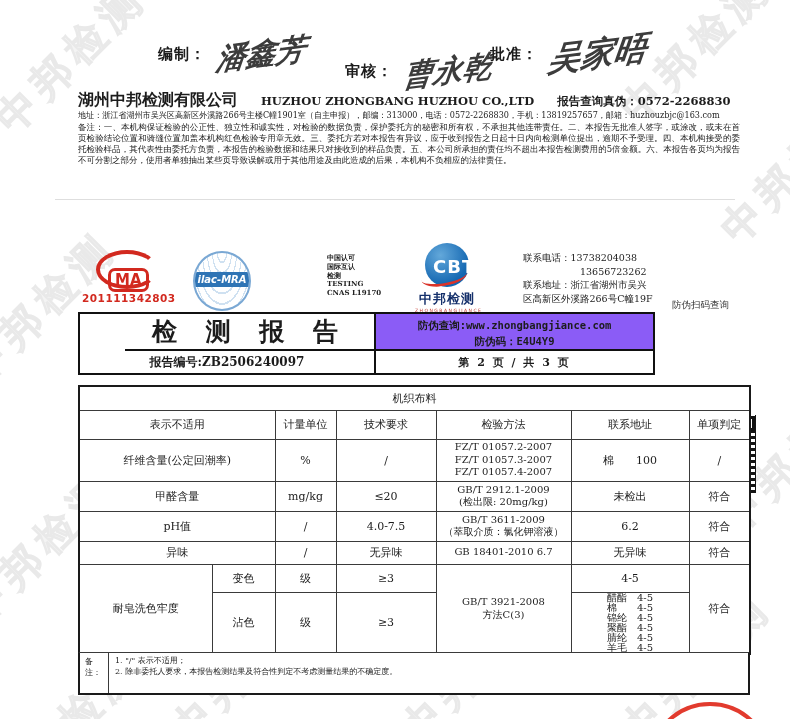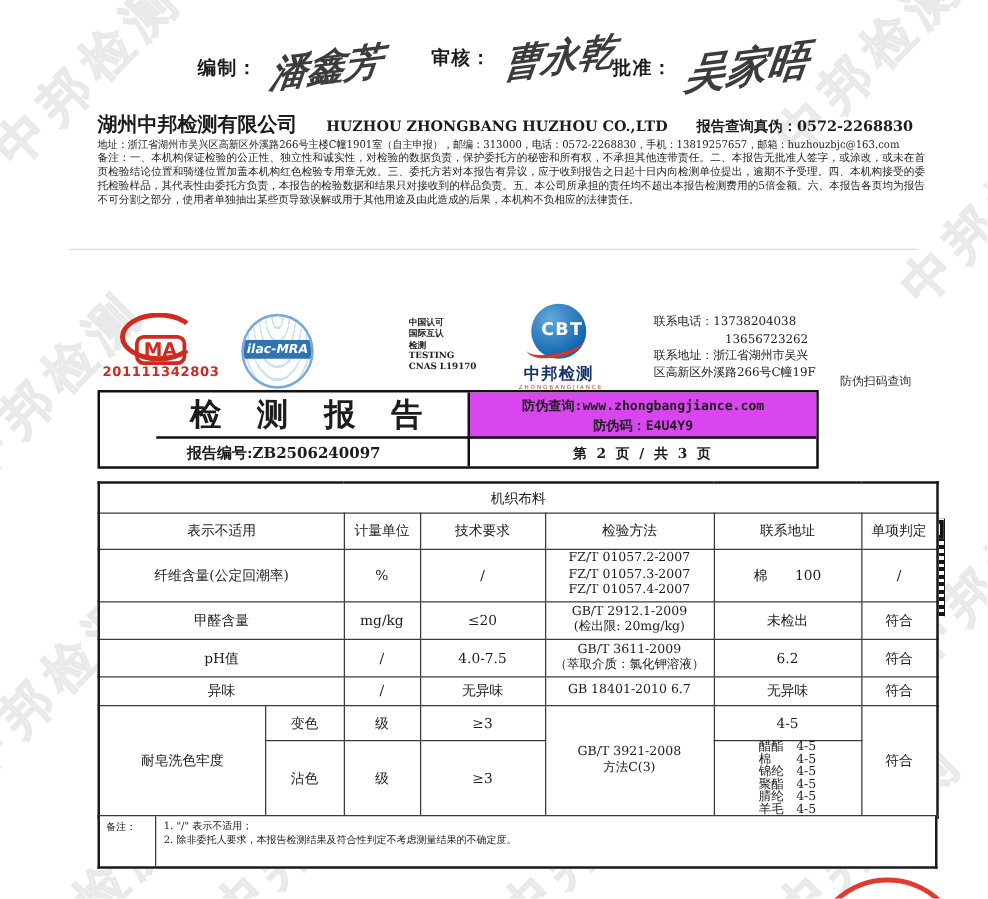--- a/index.html
+++ b/index.html
@@ -48,21 +48,21 @@
               border-left-color:transparent; border-right-color:transparent; border-radius:50%; }
   .cnas-word { position:absolute; left:3px; top:9px; width:64px; text-align:center;
                font-family:"DejaVu Sans",sans-serif; font-size:17px; font-weight:bold; font-style:italic; color:#16367d; letter-spacing:0.5px;}
   .cnas-lines { font-size:7px; line-height:8.8px; font-weight:bold; color:#222; white-space:pre-line; z-index:2;}
 
   
   .cbt { width:64px; text-align:center; z-index:2;}
   .cbt-globe { position:relative; width:44px; height:44px; margin:0 auto; border-radius:50%;
                background:radial-gradient(circle at 35% 28%, #63a8da 0%, #1266b1 70%); }
   .cbt-globe span { position:absolute; left:8px; top:13px; color:#fff; font-family:"DejaVu Sans",sans-serif;
-                    font-size:14px; font-weight:bold; letter-spacing:1px;}
+                    font-size:18px; font-weight:bold; letter-spacing:1px;}
   .cbt-swoosh { position:absolute; left:-4px; bottom:1px; width:46px; height:16px;
                 border-bottom:3px solid #d9332a; border-radius:50%; transform:rotate(-10deg); }
   .cbt-cn { margin-top:3px; font-size:13px; font-weight:bold; color:#15306b; letter-spacing:1px;}
   .cbt-en { font-size:4.5px; color:#c43a2e; letter-spacing:1.5px; font-family:"DejaVu Sans",sans-serif;}
 
   
   .contact { font-size:9.5px; line-height:13.5px; color:#222; white-space:nowrap; z-index:2;}
   .contact .l2 { padding-left:57px; }
 
   
@@ -72,38 +72,38 @@
                          repeating-linear-gradient(0deg,#151515 0 3px,transparent 3px 6px); }
   .finder { position:absolute; width:15px; height:15px; background:#fff; border:3px solid #111; box-sizing:border-box;}
   .finder::after { content:""; position:absolute; left:2px; top:2px; width:5px; height:5px; background:#111; }
   .f-tl { left:1px; top:1px; } .f-tr { right:1px; top:1px; } .f-bl { left:1px; bottom:1px; }
 
   
   .title-table { left:78px; top:312px; width:577px; height:63px; box-sizing:border-box;
                  border:2px solid #111; display:grid; grid-template-columns:296px 1fr; grid-template-rows:37px 1fr; z-index:2; background:#fff;}
   .tt-title { border-right:2px solid #111; border-bottom:2px solid #111; display:flex; align-items:center; justify-content:center;
               font-size:25px; font-weight:bold; letter-spacing:10px; padding-left:1px; box-sizing:border-box;margin-left:45px;}
-  .tt-anti { border-bottom:2px solid #111; background:#d946ef; text-align:center; font-size:10.5px; font-weight:bold;
+  .tt-anti { border-bottom:2px solid #111; background:#8b5cf6; text-align:center; font-size:10.5px; font-weight:bold;
              line-height:16px; padding-top:3px; box-sizing:border-box; font-family:"DejaVu Sans Mono","Liberation Mono",monospace;}
   .tt-repno { border-right:2px solid #111; display:flex; align-items:center; justify-content:center; font-size:12px; font-weight:bold;}
   .tt-page { display:flex; align-items:center; justify-content:center; font-size:11px; font-weight:bold; letter-spacing:2px;}
 
   
   .main-table { left:78px; top:385px; z-index:2;}
   table.rpt { border-collapse:collapse; table-layout:fixed; width:672px; background:#fff; }
   table.rpt td { border:1px solid #3a3a3a; font-size:11px; text-align:center; padding:0 2px; color:#1c1c1c; }
   table.rpt { border:2px solid #1a1a1a; }
   td.sec { text-align:left; padding-left:6px; font-size:11.5px; }
   .small { font-size:10px !important; line-height:12.5px; }
   .tiny-lines { font-size:10px !important; line-height:10px; }
   .preline { white-space:pre-line; }
 
   .note-row { left:78px; top:652px; width:672px; height:43px; box-sizing:border-box; background:#fff;
               border:2px solid #1a1a1a; border-top:1px solid #3a3a3a; display:flex; z-index:2;}
-  .note-label { width:45px; border-right:1px solid #3a3a3a; font-size:8px; padding:3px 0 0 5px; box-sizing:border-box;}
+  .note-label { width:29px; border-right:1px solid #3a3a3a; font-size:8px; padding:3px 0 0 5px; box-sizing:border-box;}
   .note-text { flex:1; font-size:8px; line-height:10.5px; padding:3px 6px; white-space:pre-line; }
 
   .seal-arc { left:648px; top:702px; width:124px; height:124px; border-radius:50%;
               border:4px solid #e23b2e; box-sizing:border-box; z-index:3; }
 </style>
 </head>
 <body>
 
 <div class="page">
 
@@ -115,21 +115,21 @@
   <div class="wm" style="left:150px;top:640px">中邦检测</div>
   <div class="wm" style="left:380px;top:640px">中邦检测</div>
   <div class="wm" style="left:600px;top:640px">中邦检测</div>
   <div class="wm" style="left:700px;top:430px">中邦检测</div>
   <div class="wm" style="left:700px;top:140px">中邦检测</div>
 
   <div class="abs sig-pair" style="left:158px;top:34px">
     <span class="sig-label">编制：</span>
     <span class="sig-name">潘鑫芳</span>
   </div>
-  <div class="abs sig-pair" style="left:345px;top:26px">
+  <div class="abs sig-pair" style="left:345px;top:51px">
     <span class="sig-label">审核：</span>
     <span class="sig-name">曹永乾</span>
   </div>
   <div class="abs sig-pair" style="left:490px;top:32px">
     <span class="sig-label">批准：</span>
     <span class="sig-name" style="font-size:33px">吴家晤</span>
   </div>
 
   <div class="abs company" style="left:78px;top:90px">
     <span class="company-cn">湖州中邦检测有限公司</span>

